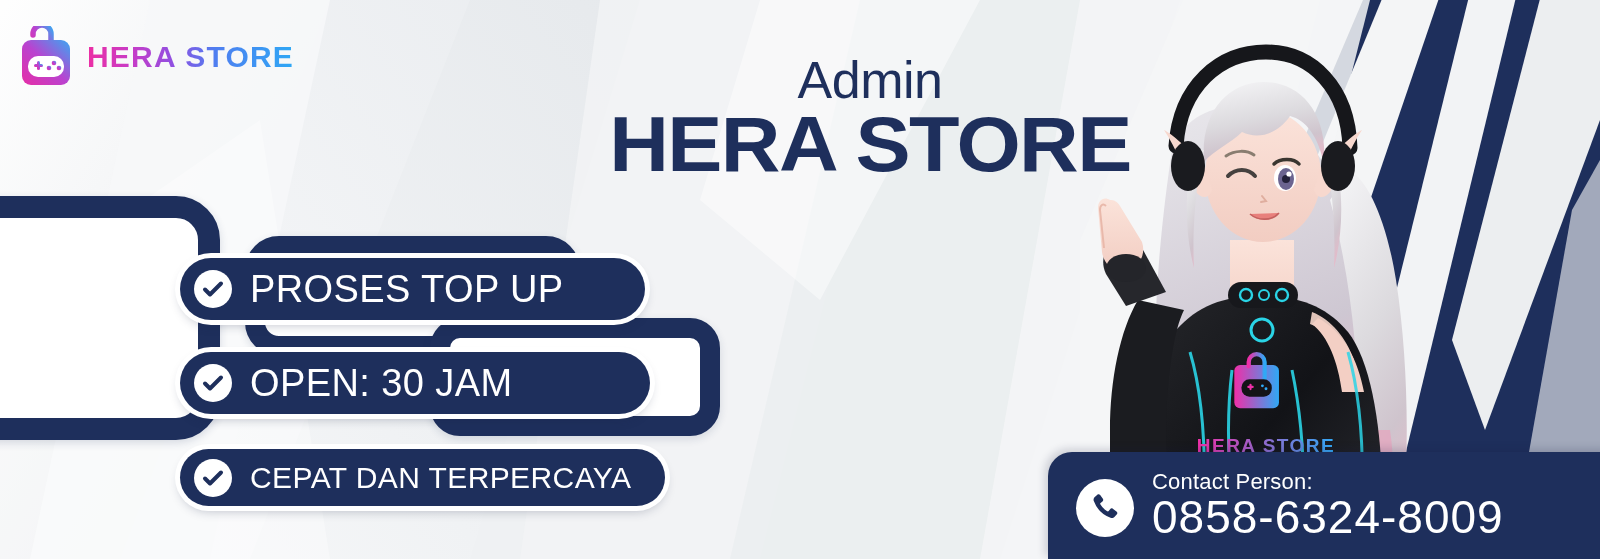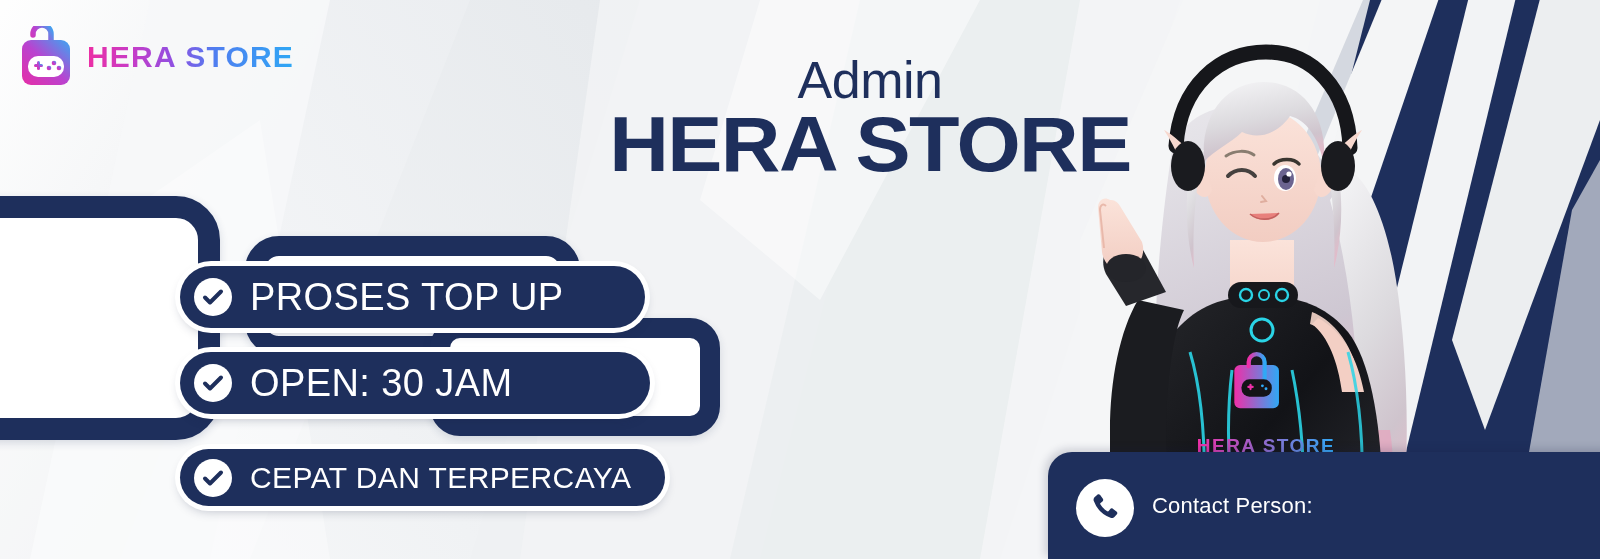--- a/index.html
+++ b/index.html
@@ -53,21 +53,21 @@
     box-shadow:0 0 0 5px #ffffff, 0 5px 11px rgba(25,35,70,.28);
     padding:0 26px 0 14px;box-sizing:border-box;
   }
   .pill .check{
     width:38px;height:38px;border-radius:50%;background:#ffffff;flex:0 0 auto;
     display:flex;align-items:center;justify-content:center;margin-right:18px;
   }
   .pill .check svg{display:block;}
   .pill .ptext{color:#ffffff;white-space:nowrap;letter-spacing:0.4px;font-weight:400;}
 
-  #pill-1{left:180px;top:266px;width:465px;height:62px;}
+  #pill-1{left:180px;top:258px;width:465px;height:62px;}
   #pill-1 .ptext{font-size:38px;}
   #pill-2{left:180px;top:352px;width:470px;height:62px;}
   #pill-2 .ptext{font-size:38px;}
   #pill-3{left:180px;top:449px;width:485px;height:57px;}
   #pill-3 .ptext{font-size:30px;}
 
   
   .art{position:absolute;right:0;top:0;width:520px;height:559px;overflow:hidden;}
   .art svg{display:block;}
 
@@ -290,16 +290,17 @@
   </div>
 
   <div class="contact">
     <span class="phone-circle">
       <svg width="34" height="34" viewBox="0 0 24 24">
         <path d="M6.6 2.6 c.6-.5 1.5-.4 2 .3 l1.9 2.6 c.4.6.3 1.4-.3 1.9 l-1.3 1 c-.3.2-.4.6-.2 1 a13 13 0 0 0 4.9 4.9 c.4.2.8.1 1-.2 l1-1.3 c.5-.6 1.3-.7 1.9-.3 l2.6 1.9 c.7.5.8 1.4.3 2 l-1.6 1.8 c-.7.8-1.9 1.1-2.9.7 A20 20 0 0 1 4.1 7.1 c-.4-1-.1-2.2.7-2.9 z" fill="#1e2f5c"></path>
       </svg>
     </span>
     <span class="lines">
       <span class="cp-label">Contact Person:</span>
+      <span class="cp-number">0858-6324-8009</span>
     </span>
   </div>
 
 </div>
 
 </body></html>

